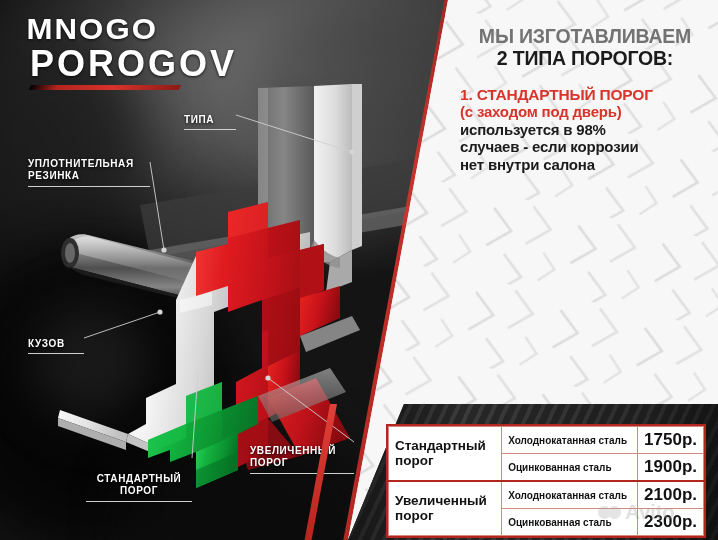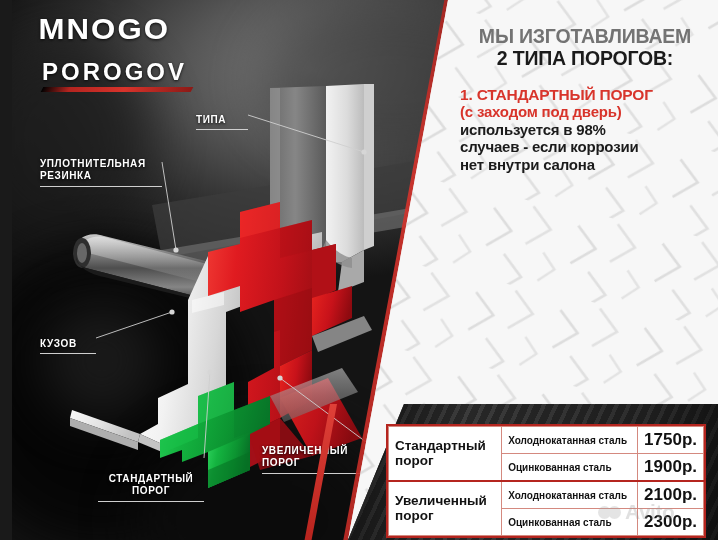--- a/index.html
+++ b/index.html
@@ -6,21 +6,21 @@
   *{box-sizing:border-box;}
   body{font-family:"Liberation Sans",sans-serif;}
 
   #stage{
     position:relative;width:718px;height:540px;overflow:hidden;
     background:#1a1a1a;
   }
 
   
   #photo{
-    position:absolute;left:12px;top:0;width:470px;height:540px;
+    position:absolute;left:0;top:0;width:470px;height:540px;
     background:
       radial-gradient(ellipse 330px 210px at 300px 70px, #7c7c7c 0%, #565656 38%, #2e2e2e 72%, #141414 100%),
       radial-gradient(ellipse 300px 260px at 120px 430px, #3a3a3a 0%, #222 45%, #0d0d0d 100%),
       linear-gradient(160deg,#4a4a4a 0%, #2a2a2a 40%, #101010 78%, #0a0a0a 100%);
     overflow:hidden;
   }
   
   .blob{position:absolute;border-radius:50%;filter:blur(26px);}
   .b1{left:-60px;top:250px;width:300px;height:300px;background:#050505;opacity:.95;}
   .b2{left:120px;top:420px;width:260px;height:200px;background:#0b0b0b;opacity:.9;}
@@ -29,21 +29,21 @@
   .b5{left:30px;top:300px;width:120px;height:120px;background:#2b2b2b;opacity:.55;}
 
   
   #logo{position:absolute;left:30px;top:14px;width:180px;}
   .logo-line{
     color:#fff;font-weight:bold;letter-spacing:2px;line-height:1;
     font-family:"Liberation Sans",sans-serif;
     text-shadow:0 1px 3px rgba(0,0,0,.8);
   }
   .logo-top{font-size:30px;transform:scaleX(1.04);}
-  .logo-bot{font-size:24px;margin-top:16px;letter-spacing:3px;}
+  .logo-bot{font-size:36px;margin-top:2px;letter-spacing:3px;}
   .logo-bar{
     margin-top:3px;height:5px;width:150px;
     background:linear-gradient(90deg,#000 0%,#b3241f 18%,#d8332b 55%,#8c1a16 100%);
     transform:skewX(-28deg);
   }
 
   
   #diagram{position:absolute;left:0;top:0;width:470px;height:540px;}
 
   

